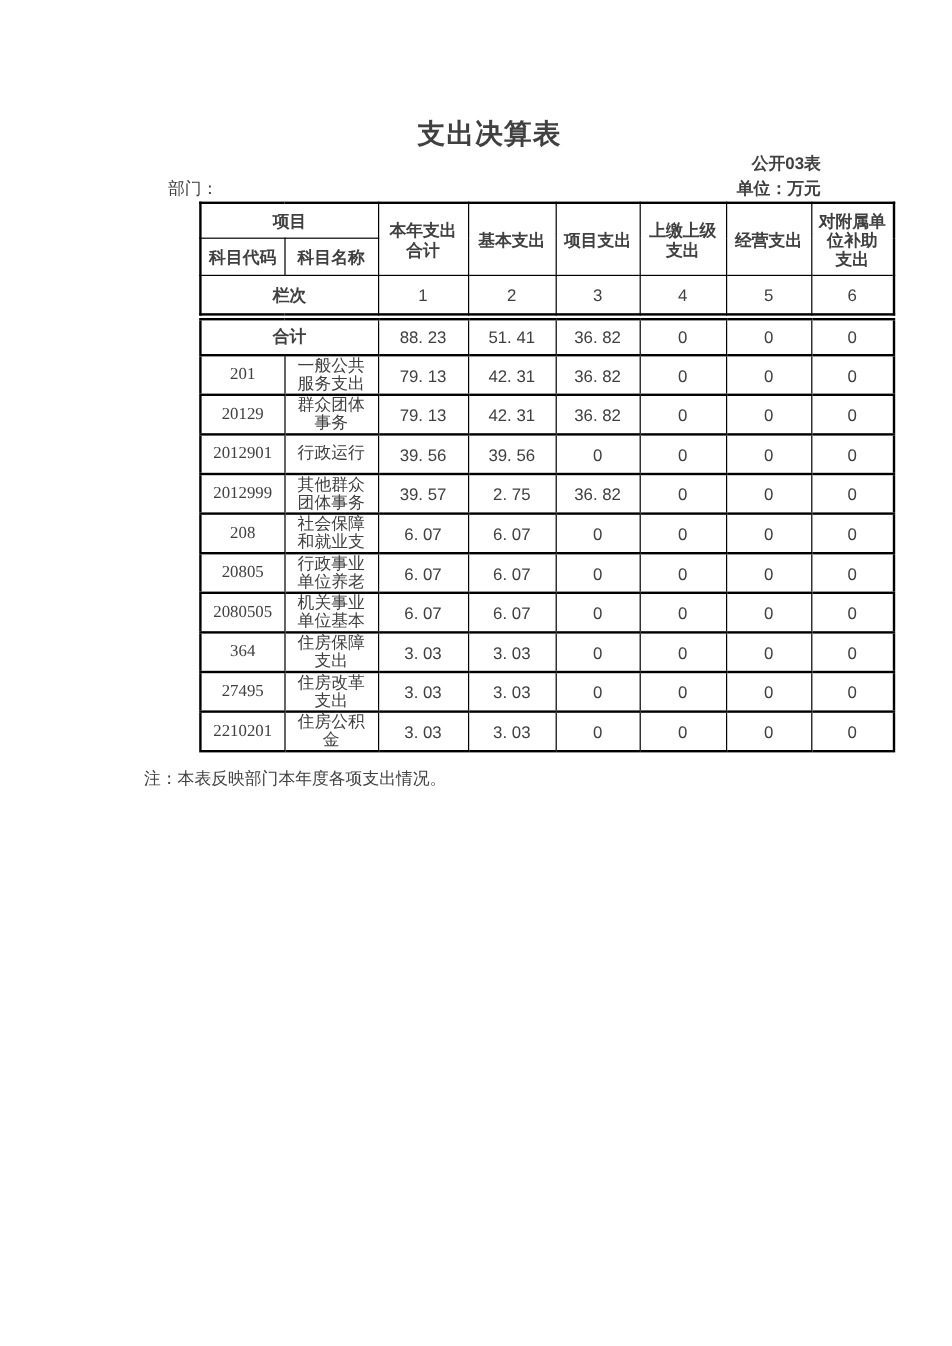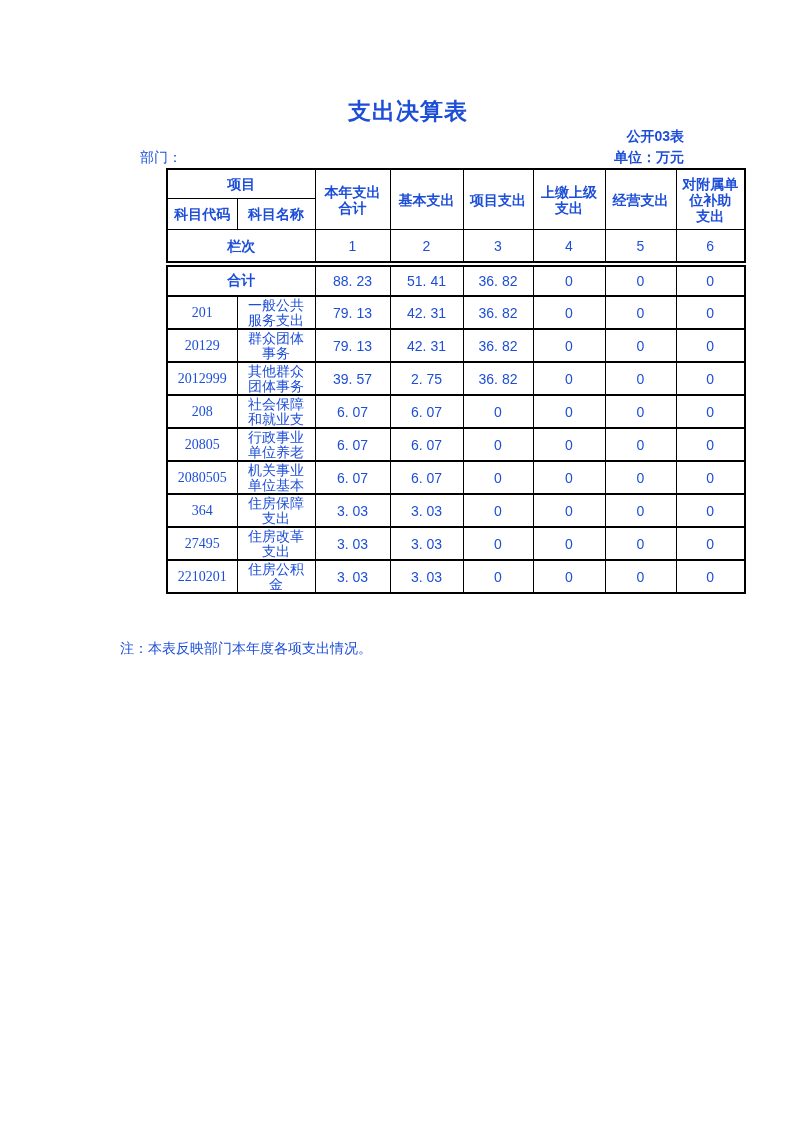--- a/index.html
+++ b/index.html
@@ -1,21 +1,21 @@
 <!DOCTYPE html>
 <html><head>
 <meta charset="utf-8">
 <style>
   html, body { margin: 0; padding: 0; background: #ffffff; }
   .page {
     position: relative;
     width: 793px;
     height: 1122px;
     background: #ffffff;
-    color: #1d4ed8;
+    color: #404040;
     font-family: "Liberation Sans", "DejaVu Sans", sans-serif;
     overflow: hidden;
   }
   .doc-title {
     position: absolute;
     top: 96px;
     left: 119px;
     width: 578px;
     text-align: center;
     font-size: 23px;
@@ -196,20 +196,30 @@
         <td class="name">群众团体
 事务</td>
         <td class="val">79. 13</td>
         <td class="val">42. 31</td>
         <td class="val">36. 82</td>
         <td class="val">0</td>
         <td class="val">0</td>
         <td class="val">0</td>
       </tr>
       <tr class="data-row">
+        <td class="code">2012901</td>
+        <td class="name">行政运行</td>
+        <td class="val">39. 56</td>
+        <td class="val">39. 56</td>
+        <td class="val">0</td>
+        <td class="val">0</td>
+        <td class="val">0</td>
+        <td class="val">0</td>
+      </tr>
+      <tr class="data-row">
         <td class="code">2012999</td>
         <td class="name">其他群众
 团体事务</td>
         <td class="val">39. 57</td>
         <td class="val">2. 75</td>
         <td class="val">36. 82</td>
         <td class="val">0</td>
         <td class="val">0</td>
         <td class="val">0</td>
       </tr>

